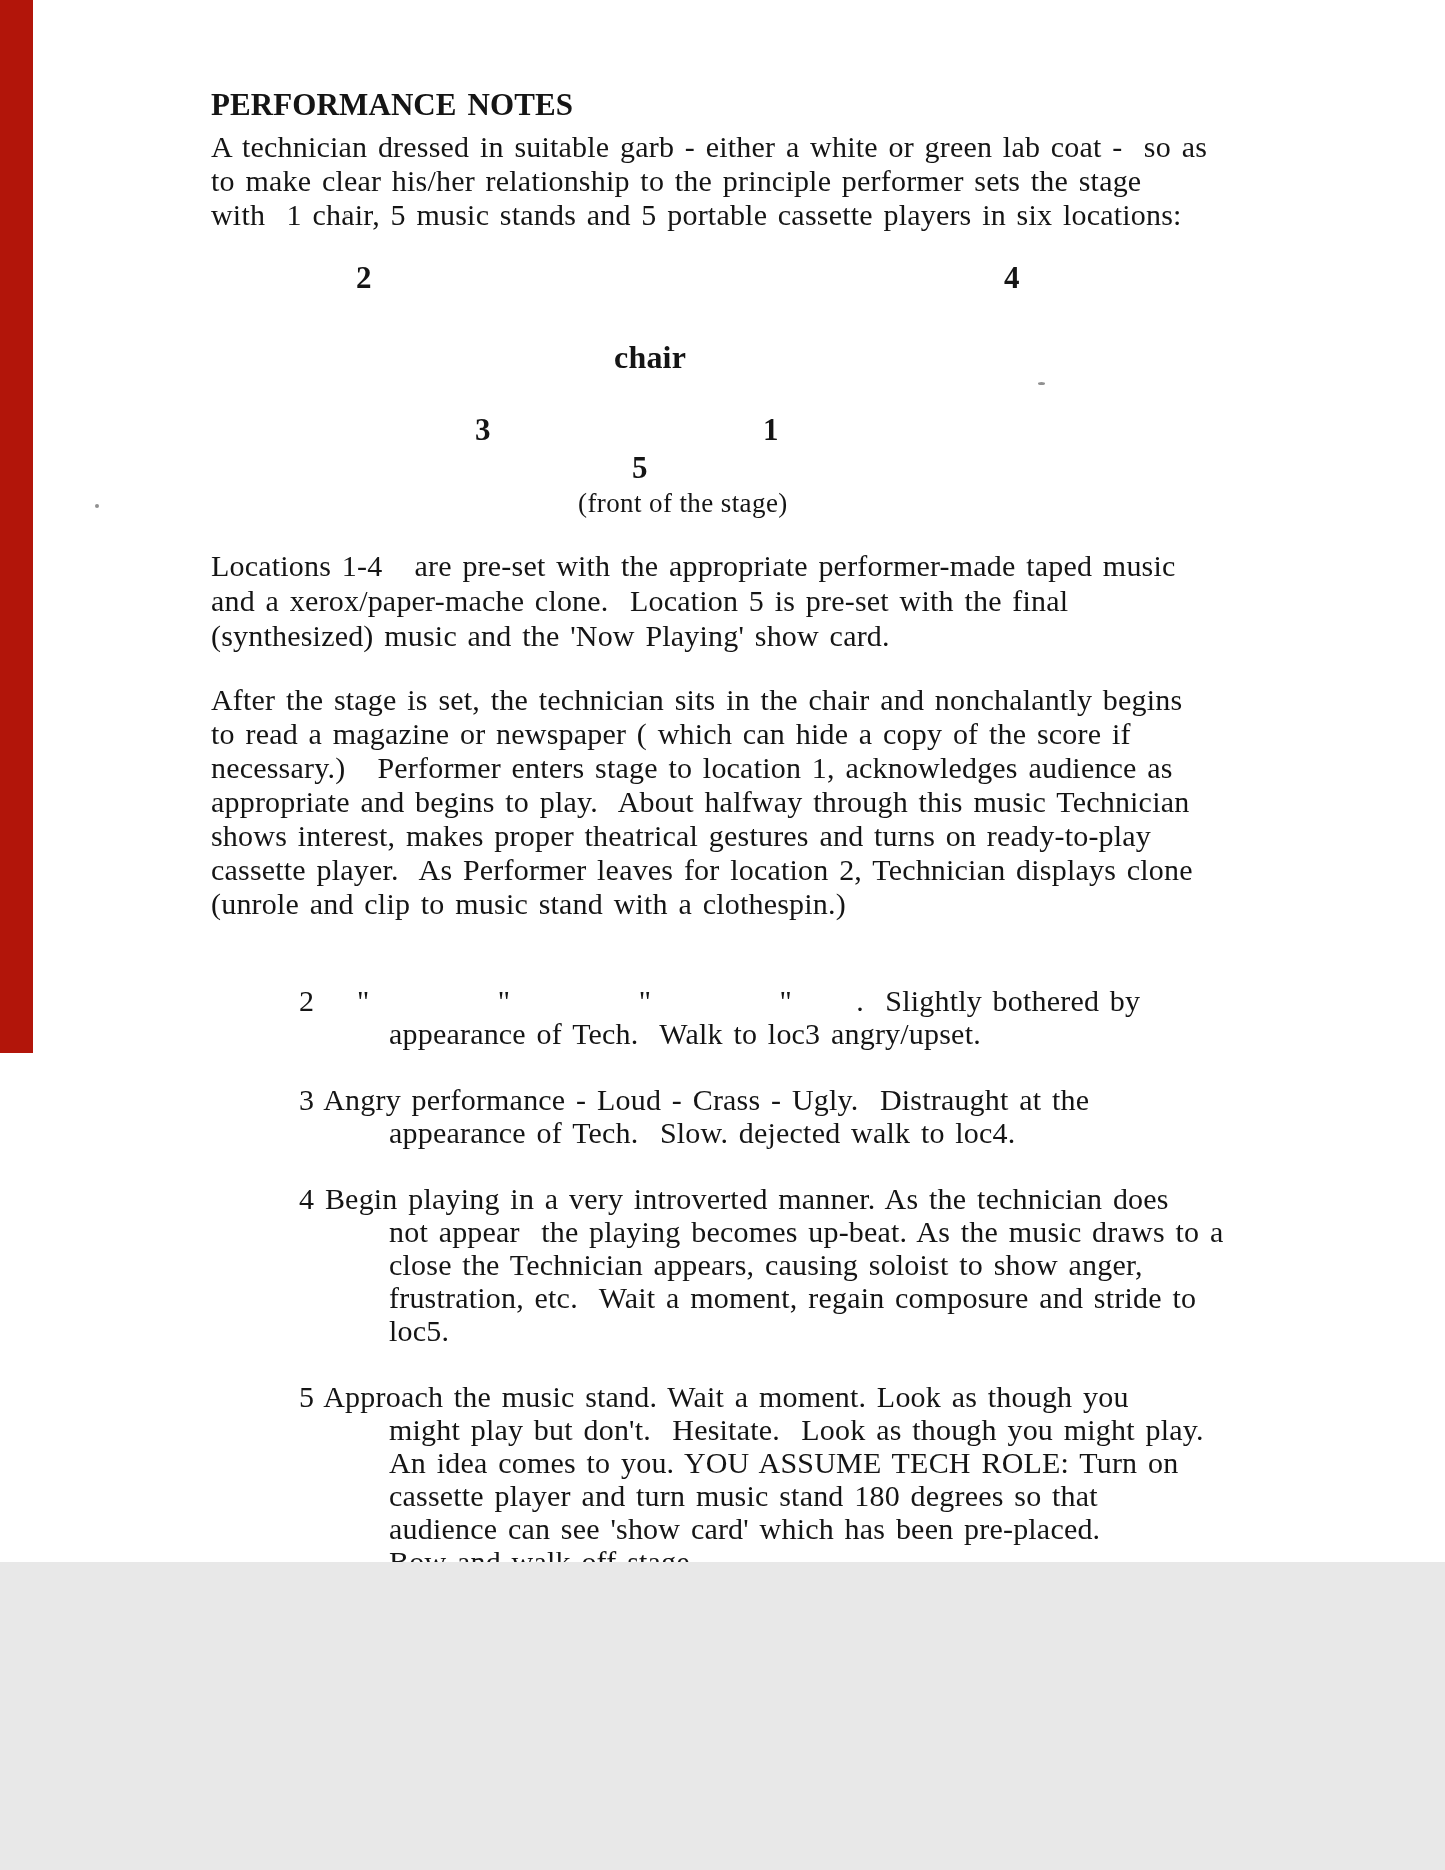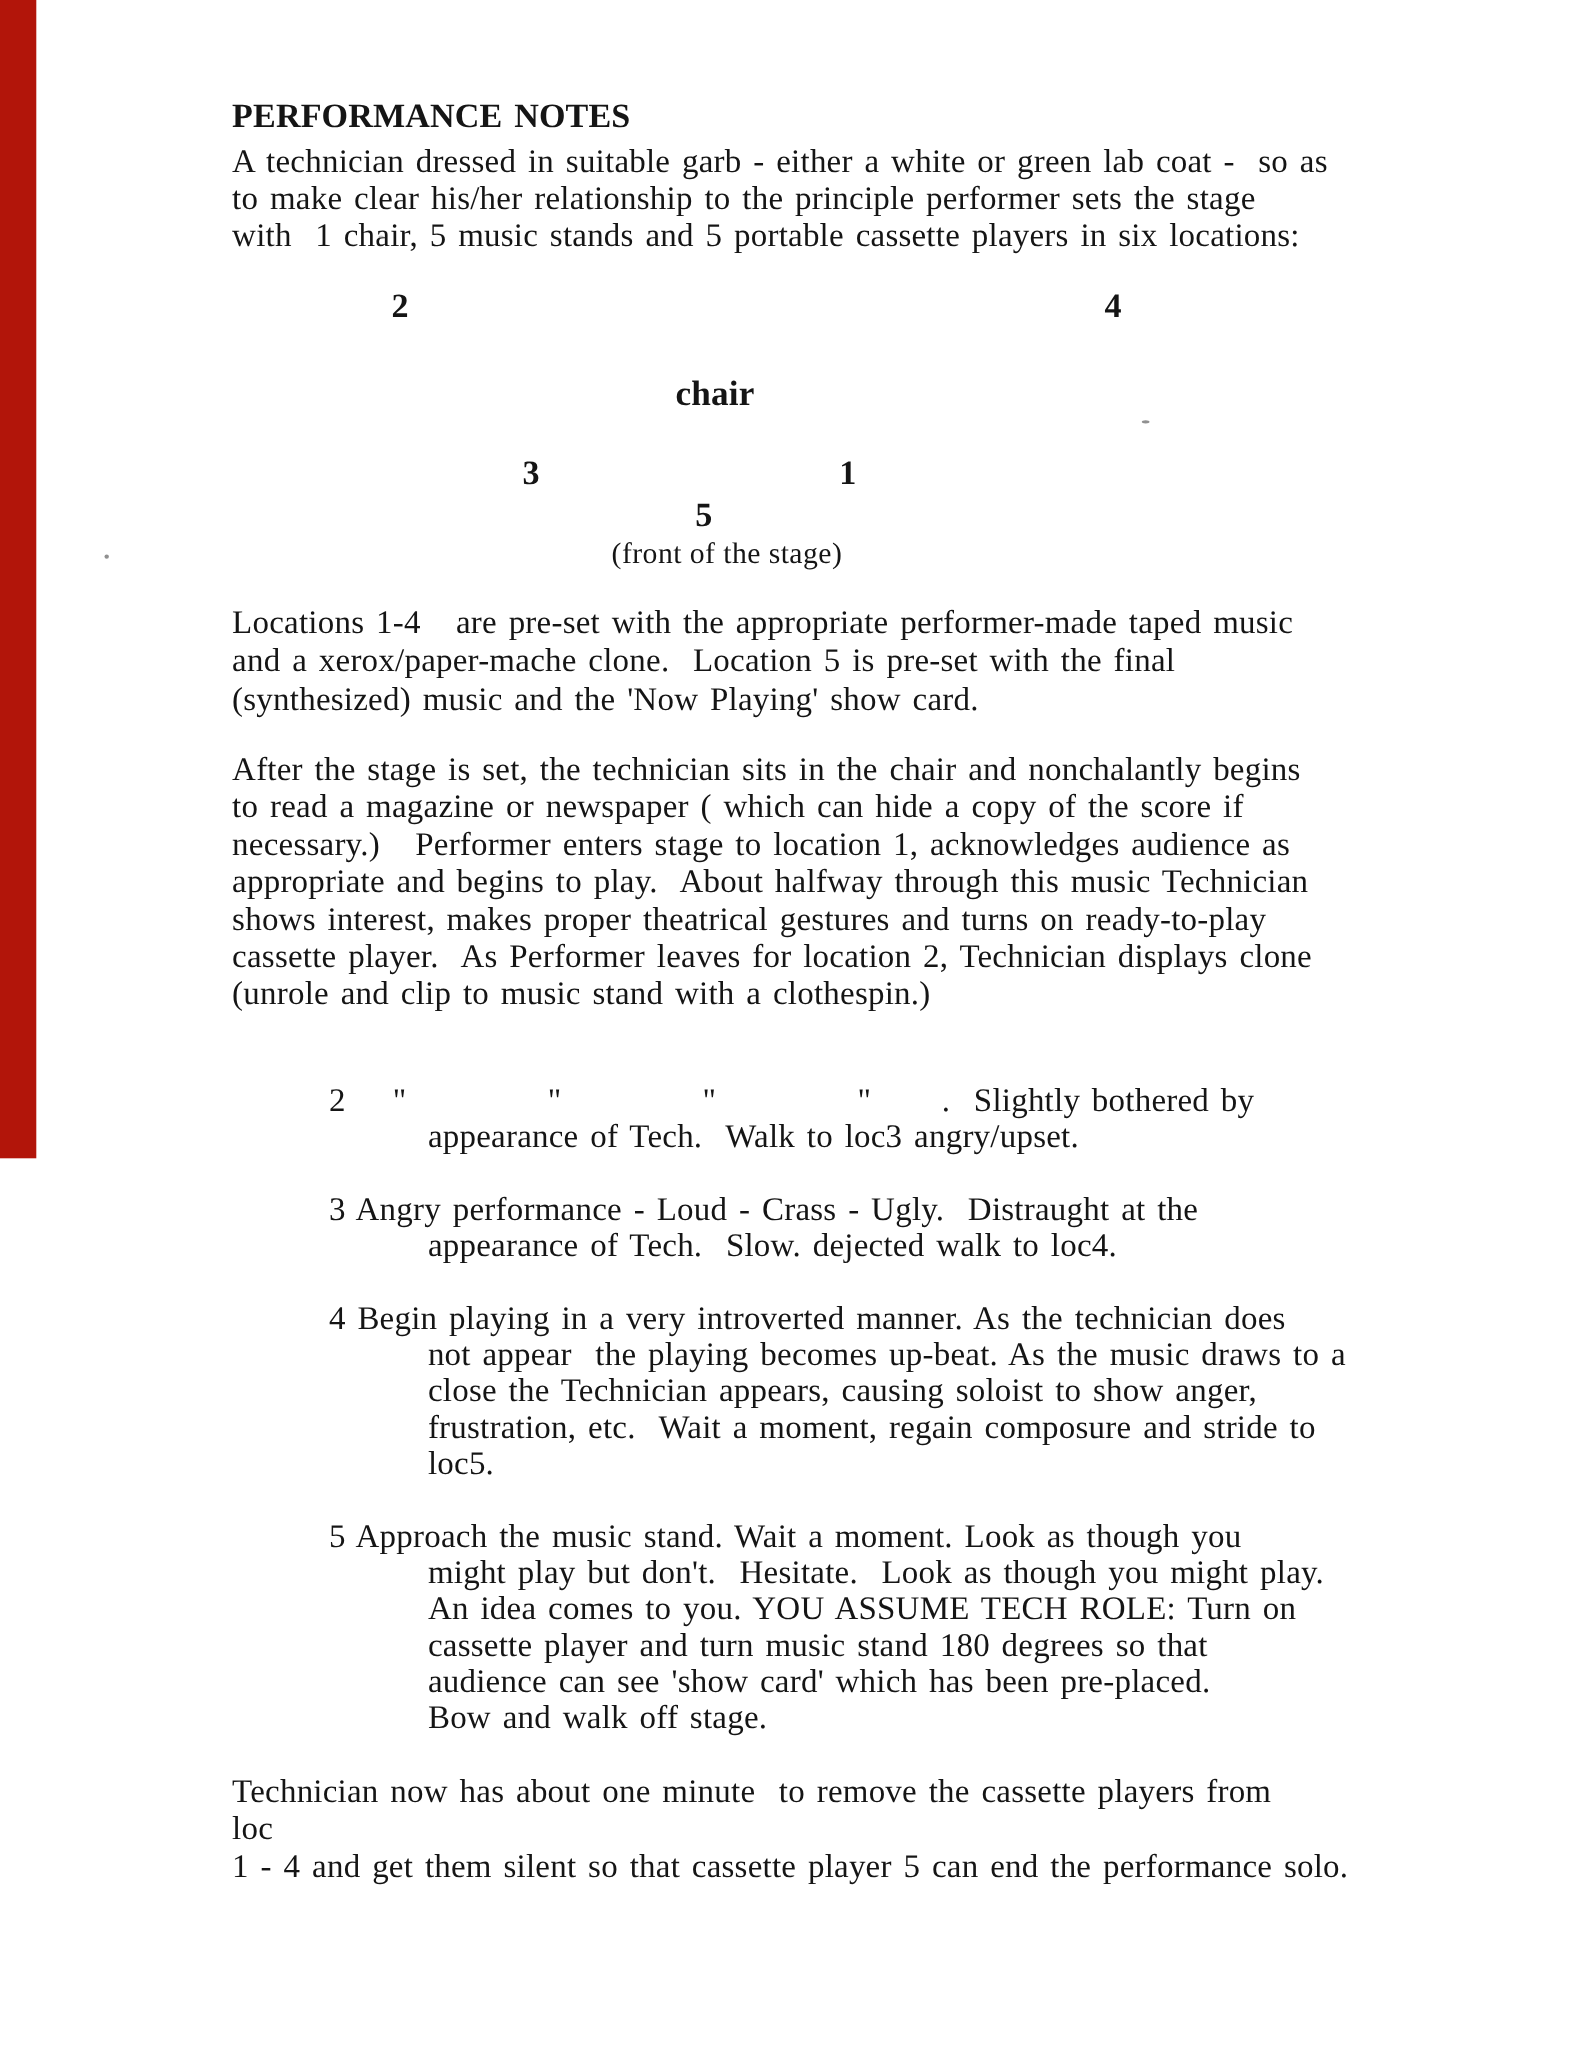--- a/index.html
+++ b/index.html
@@ -1,19 +1,19 @@
 <!DOCTYPE html>
 <html><head>
 <meta charset="utf-8">
 <style>
   html, body { margin: 0; padding: 0; background: #e8e8e8; }
   .page {
     position: relative;
     width: 1445px;
-    height: 1870px;
+    height: 1562px;
     margin: 0 auto;
     background: #ffffff;
     color: #151515;
     font-family: "Liberation Serif", serif;
     overflow: hidden;
   }
   .red-edge {
     position: absolute;
     left: 0;
     top: 0;
@@ -54,21 +54,21 @@
     font-size: 31px;
     letter-spacing: 0.2px;
   }
   .dg-2     { left: 356px;  top: 262px; }
   .dg-4     { left: 1004px; top: 262px; }
   .dg-chair { left: 614px;  top: 341px; font-size: 32px; }
   .dg-3     { left: 475px;  top: 414px; }
   .dg-1     { left: 763px;  top: 414px; }
   .dg-5     { left: 632px;  top: 452px; }
   .dg-front {
-    left: 556px; top: 490px;
+    left: 578px; top: 490px;
     font-weight: normal;
     font-size: 27px;
     letter-spacing: 0.4px;
   }
   .speck {
     position: absolute;
     background: #555;
     border-radius: 50%;
     opacity: 0.65;
   }

